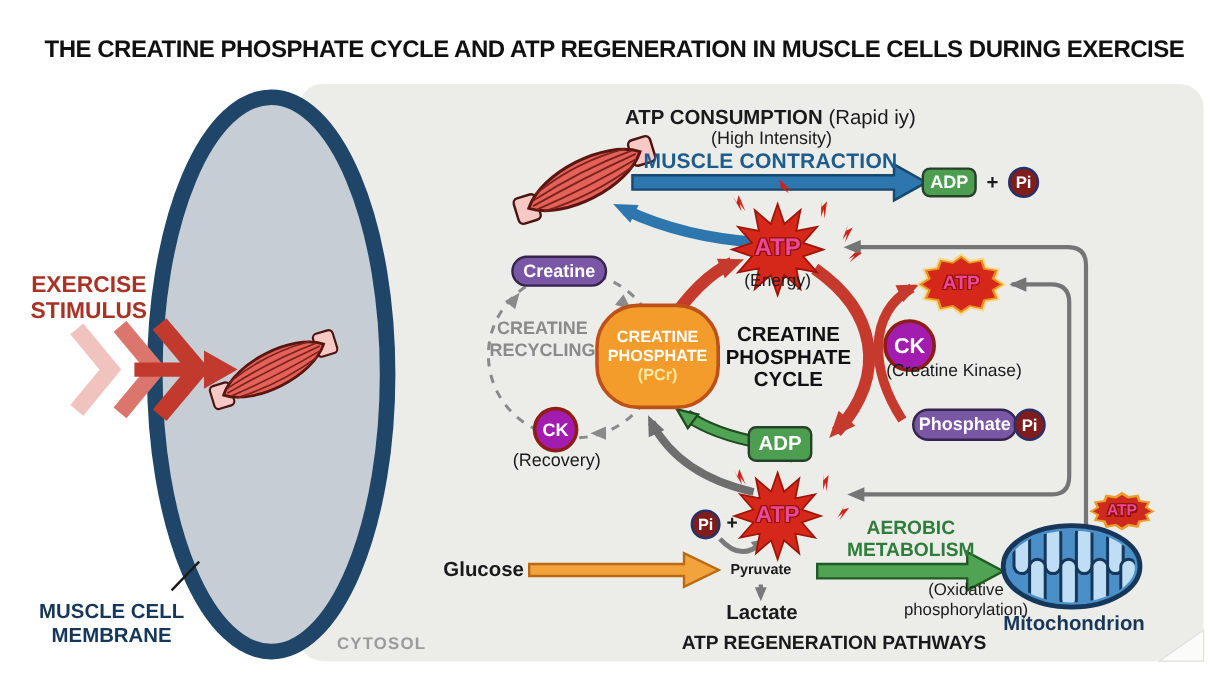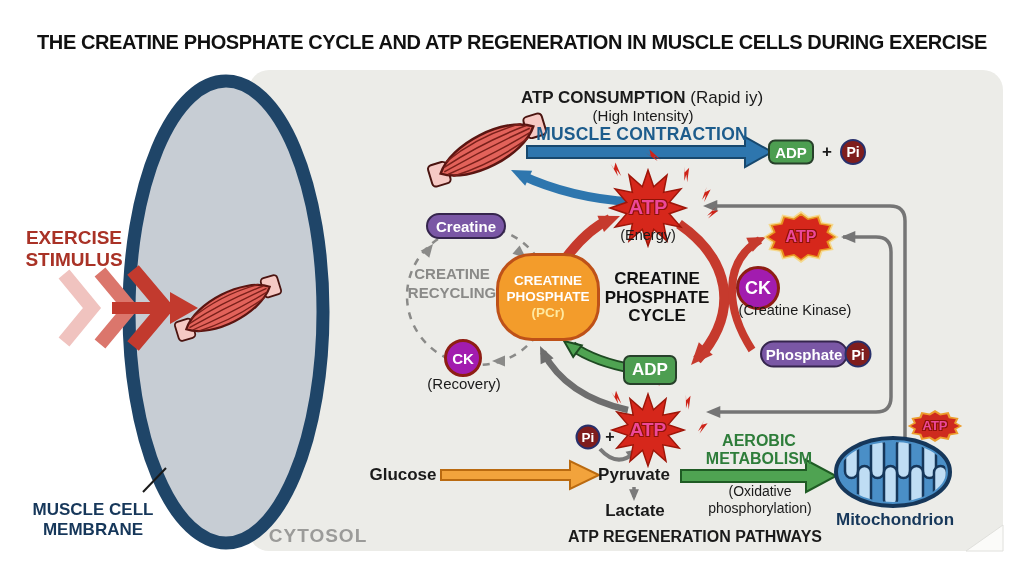--- a/index.html
+++ b/index.html
@@ -5,21 +5,21 @@
   html,body{margin:0;padding:0;background:#ffffff;}
   #stage{position:relative;width:1024px;height:572px;background:#ffffff;overflow:hidden;
          font-family:"Liberation Sans",sans-serif;}
   #art{position:absolute;left:0;top:0;}
   .lbl{position:absolute;transform:translate(-50%,-50%);text-align:center;white-space:nowrap;color:#1a1a1a;line-height:1.15;}
   .lbl span{display:block;}
   .b{font-weight:bold;}
   .title{font-size:20px;font-weight:bold;letter-spacing:-0.4px;color:#111;}
   .red-head{color:#A93226;font-size:19px;font-weight:bold;line-height:22px;}
   .navy{color:#16375A;font-size:17px;font-weight:bold;line-height:20px;}
-  .graytxt{color:#9B9B99;font-size:19px;font-weight:bold;letter-spacing:1px;}
+  .graytxt{color:#9B9B99;font-size:14px;font-weight:bold;letter-spacing:1px;}
   .bluehead{color:#1D5C8C;font-size:17.5px;font-weight:bold;letter-spacing:.2px;}
   .orangehead{color:#E8922A;font-size:16px;font-weight:bold;line-height:18px;}
   .greenhead{color:#2E7D3A;font-size:16px;font-weight:bold;line-height:18px;}
   .recyc{color:#8A8A88;font-size:15px;font-weight:bold;line-height:19px;}
   .badge{position:absolute;transform:translate(-50%,-50%);display:flex;align-items:center;justify-content:center;
          color:#fff;font-weight:bold;box-sizing:border-box;}
   .purple{background:#7A57A5;border:2.5px solid #35254D;border-radius:14px;font-size:15px;}
   .green-rect{background:#4D9E51;border:2.5px solid #27402A;border-radius:7px;}
   .pi{background:#7f1d1d;border:2.5px solid #28306B;border-radius:50%;font-size:14px;}
   .ckc{background:#a21caf;border:3px solid #8E1E14;border-radius:50%;}
@@ -218,28 +218,28 @@
 <div class="badge green-rect" style="left:650px;top:370px;width:54px;height:30px;font-size:17px;">ADP</div>
 
 <div class="badge ckc" style="left:463px;top:358px;width:38px;height:38px;font-size:15px;">CK</div>
 <div class="lbl" style="left:464px;top:384px;font-size:15px;">(Recovery)</div>
 
 <div class="lbl starATP" style="left:648px;top:430px;font-size:19px;">ATP</div>
 <div class="badge pi" style="left:588px;top:437px;width:25px;height:25px;font-size:13.5px;">Pi</div>
 <div class="lbl b" style="left:610px;top:437px;font-size:16px;">+</div>
 
 <div class="lbl b" style="left:403px;top:475px;font-size:17px;">Glucose</div>
-<div class="lbl b" style="left:634px;top:475px;font-size:17px;">Pyruvate</div>
+<div class="lbl b" style="left:634px;top:475px;font-size:12px;">Pyruvate</div>
 <div class="lbl b" style="left:635px;top:511px;font-size:17px;">Lactate</div>
 
 <div class="lbl greenhead" style="left:759px;top:450px;">
   <span>AEROBIC</span>
   <span>METABOLISM</span>
 </div>
-<div class="lbl" style="left:760px;top:499px;font-size:14px;line-height:16.5px;">
+<div class="lbl" style="left:805px;top:499px;font-size:14px;line-height:16.5px;">
   <span>(Oxidative</span>
   <span>phosphorylation)</span>
 </div>
 
 <div class="lbl b" style="left:695px;top:537px;font-size:16px;">ATP REGENERATION PATHWAYS</div>
 <div class="lbl navy" style="left:895px;top:520px;font-size:17px;">Mitochondrion</div>
 <div class="lbl starATP" style="left:935px;top:426px;font-size:13px;">ATP</div>
 
 </div>
 

